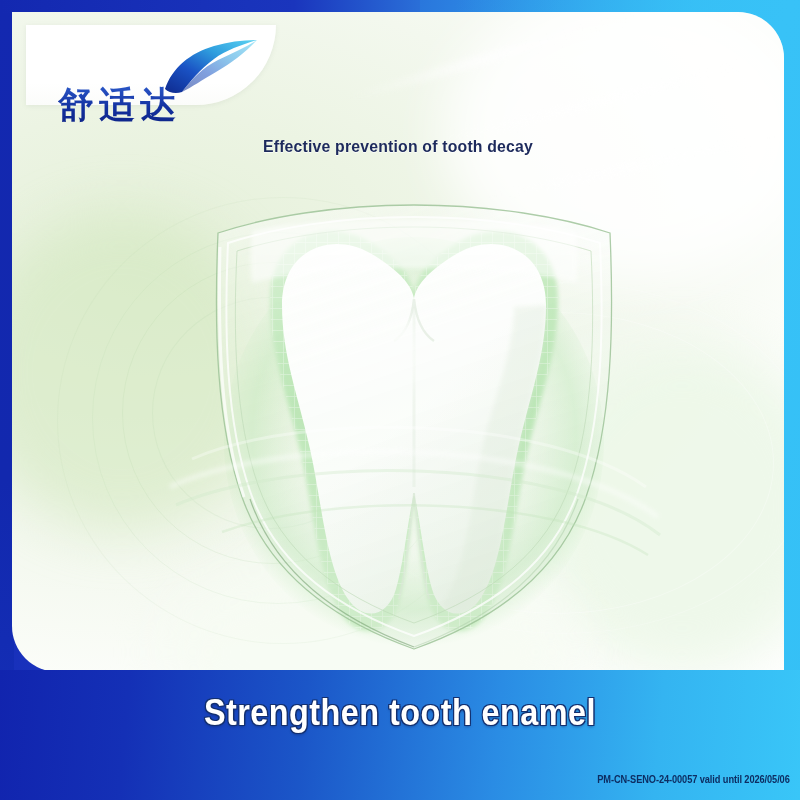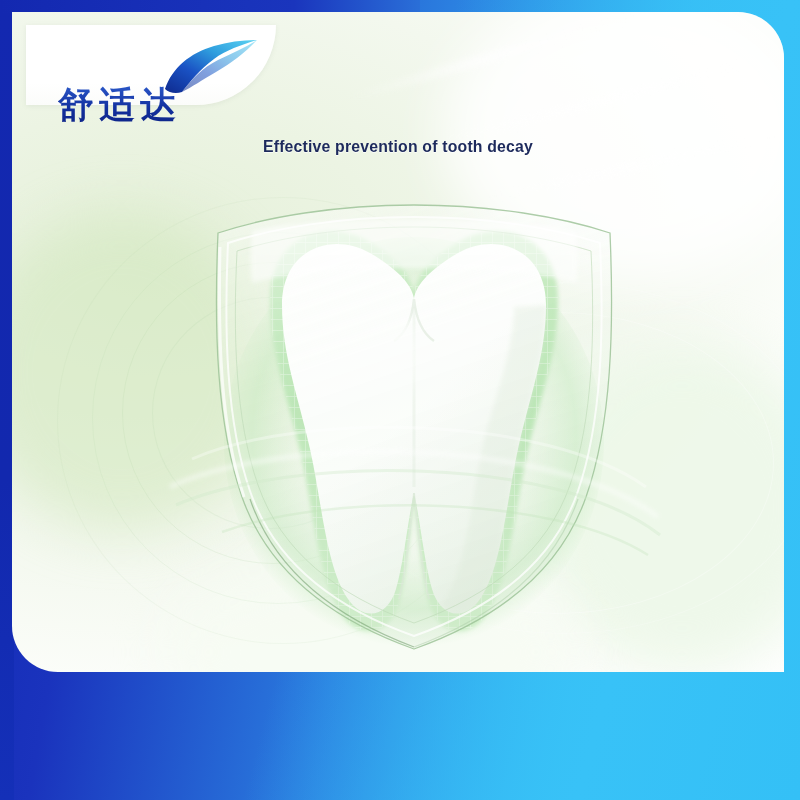--- a/index.html
+++ b/index.html
@@ -277,14 +277,18 @@
                  C80,15 64,20 52,29 C38,39 28,52 20,62
                  C14,64 7,63 3,59 Z" fill="url(#gSw)"></path>
         <path d="M20,62 C30,49 40,38 56,30 C70,23 84,17 95,10
                  C84,22 70,33 54,42 C40,50 30,57 20,62 Z" fill="url(#gSw)" opacity=".55"></path>
       </svg>
     </div>
 
     <div id="headline">Effective prevention of tooth decay</div>
   </div>
 
+  <div id="banner">
+    <div id="banner-title">Strengthen tooth enamel</div>
+    <div id="legal">PM-CN-SENO-24-00057 valid until 2026/05/06</div>
+  </div>
 
 </div>
 
 </body></html>

